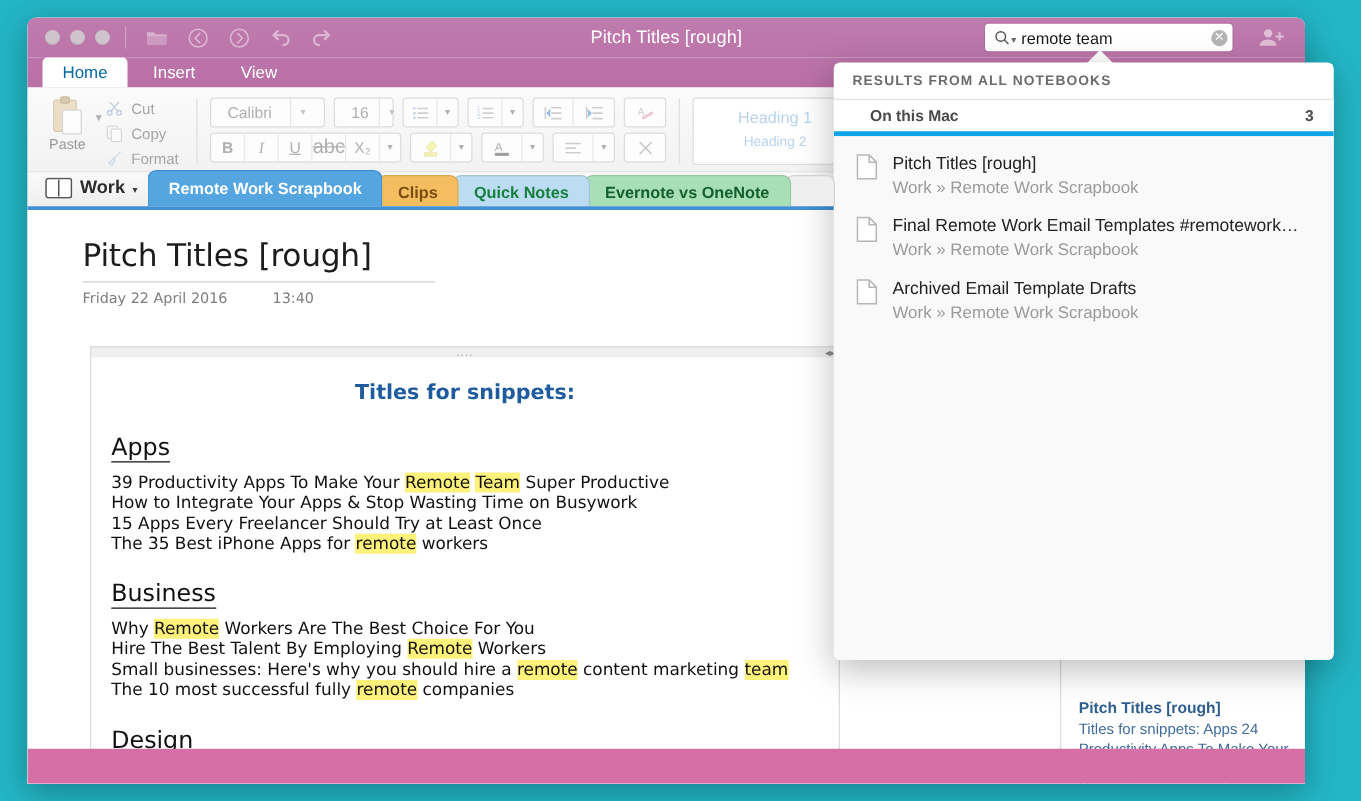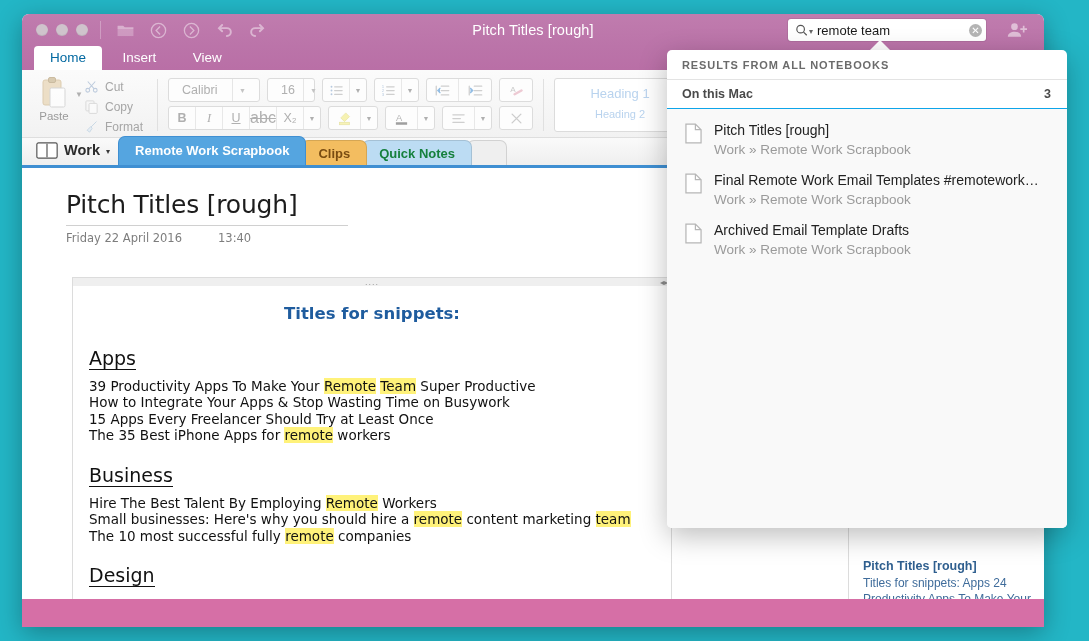--- a/index.html
+++ b/index.html
@@ -228,22 +228,22 @@
     border-left: 11px solid transparent; border-right: 11px solid transparent;
     border-bottom: 11px solid #fff;
   }
   .dd-head {
     height: 30px; line-height: 30px; padding-left: 15px;
     font-size: 11px; font-weight: bold; color: #6b6b6b;
     letter-spacing: .9px; border-bottom: 1px solid #e3e3e3;
   }
   .dd-scope {
     height: 29px; display: flex; align-items: center; justify-content: space-between;
-    padding: 0 16px 0 15px; font-size: 12.5px; font-weight: bold; color: #4a4a4a;
-    border-bottom: 1px solid #0ea5e9; background: #fff;
+    padding: 0 16px 0 29px; font-size: 12.5px; font-weight: bold; color: #4a4a4a;
+    border-bottom: 4px solid #0ea5e9; background: #fff;
   }
   .dd-count { font-size: 12.5px; font-weight: bold; color: #4a4a4a; }
   .dd-list { background: #f9f9f9; height: 100%; padding-top: 6px; }
   .dd-row { display: flex; gap: 12px; padding: 6px 14px 6px 18px; align-items: flex-start; }
   .dd-ic { width: 17px; height: 21px; flex: 0 0 auto; margin-top: 2px; }
   .dd-ic svg { width: 100%; height: 100%; display: block; }
   .dd-t { font-size: 14px; color: #222; line-height: 19px; white-space: nowrap;
           overflow: hidden; text-overflow: ellipsis; max-width: 330px; }
   .dd-p { font-size: 13.5px; color: #9a9a9a; line-height: 19px; }
 
@@ -522,20 +522,21 @@
             <path d="M13 2v16" stroke="#555" stroke-width="1.4"></path>
           </svg>
       </span>
       <span class="nb-name">Work</span>
       <span class="nb-caret">▾</span>
     </div>
     <div class="secttabs">
       <span class="stab s-active">Remote Work Scrapbook</span>
       <span class="stab s-clips">Clips</span>
       <span class="stab s-quick">Quick Notes</span>
+      <span class="stab s-ever">Evernote vs OneNote</span>
       <span class="stab s-more"></span>
     </div>
   </div>
 
   <div class="body">
 
     <div class="editor">
       <div class="doc-title">Pitch Titles [rough]</div>
       <div class="doc-underline"></div>
       <div class="doc-meta">
@@ -557,20 +558,21 @@
                 <div class="ln"><span>39 Productivity Apps To Make Your </span><span class="hl">Remote</span><span> </span><span class="hl">Team</span><span> Super Productive</span></div>
                 <div class="ln"><span>How to Integrate Your Apps &amp; Stop Wasting Time on Busywork</span></div>
                 <div class="ln"><span>15 Apps Every Freelancer Should Try at Least Once</span></div>
                 <div class="ln"><span>The 35 Best iPhone Apps for </span><span class="hl">remote</span><span> workers</span></div>
               </div>
           </div>
 
           <div class="sec-block">
             <div class="sec-head">Business</div>
             <div class="sec-lines">
+                <div class="ln"><span>Why </span><span class="hl">Remote</span><span> Workers Are The Best Choice For You</span></div>
                 <div class="ln"><span>Hire The Best Talent By Employing </span><span class="hl">Remote</span><span> Workers</span></div>
                 <div class="ln"><span>Small businesses: Here's why you should hire a </span><span class="hl">remote</span><span> content marketing </span><span class="hl">team</span></div>
                 <div class="ln"><span>The 10 most successful fully </span><span class="hl">remote</span><span> companies</span></div>
               </div>
           </div>
 
           <div class="sec-block">
             <div class="sec-head">Design</div>
           </div>
         </div>

